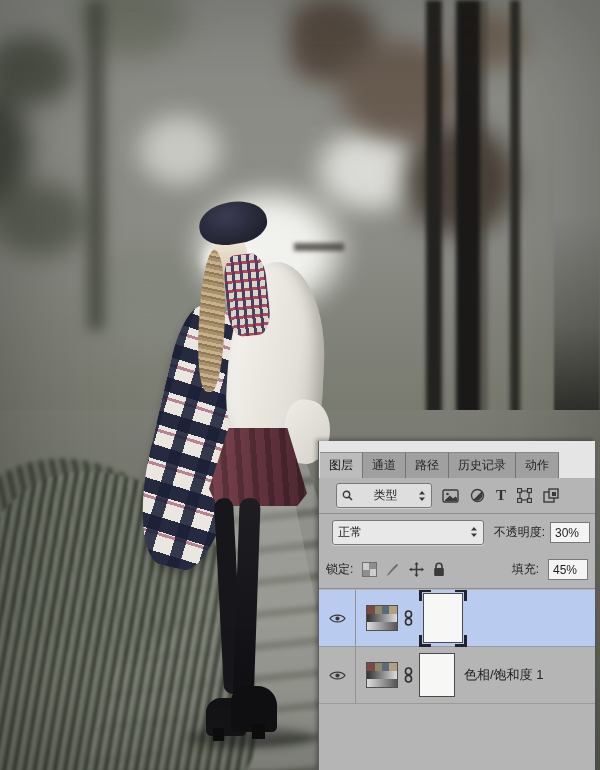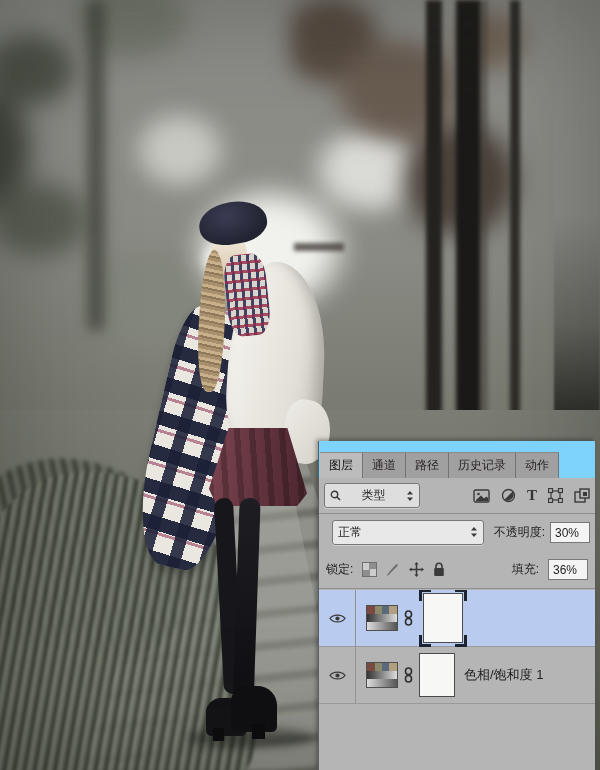--- a/index.html
+++ b/index.html
@@ -98,26 +98,26 @@
   .w-boot-back{left:206px;top:698px;width:40px;height:38px;background:#131316;
     border-radius:38% 40% 12% 14%;}
   .w-heel-back{left:213px;top:728px;width:11px;height:13px;background:#0b0b0d;}
   .w-shadow{left:186px;top:728px;width:130px;height:20px;border-radius:50%;filter:blur(5px);
     background:rgba(22,24,20,.5);}
 
   
   #panel{position:absolute;left:318px;top:441px;width:276px;height:329px;
     background:#b5b5b5;color:#1e1e1e;font-size:12px;z-index:10;
     border-left:1px solid #5e5e5e;box-shadow:-2px -2px 4px rgba(0,0,0,.3);}
-  .tabstrip{height:37px;background:#7dd3fc;display:flex;align-items:flex-end;padding-left:1px;}
+  .tabstrip{height:37px;background:#e5e5e5;display:flex;align-items:flex-end;padding-left:1px;}
   .tab{height:25px;line-height:25px;padding:0 9px;background:#a0a0a0;color:#2b2424;
     border-right:1px solid #747474;border-top:1px solid #8b8b8b;white-space:nowrap;font-size:12px;}
   .tab.active{background:#bcbcbc;color:#141414;}
   .row{display:flex;align-items:center;}
-  .filter-row{height:35px;padding:0 5px;gap:8px;border-bottom:1px solid #8d8d8d;justify-content:space-between;}
+  .filter-row{height:35px;padding:0 17px;gap:8px;border-bottom:1px solid #8d8d8d;}
   .combo{display:flex;align-items:center;background:#dedede;border:1px solid #787878;
     border-radius:3px;height:23px;padding:0 5px;gap:5px;box-shadow:0 1px 0 rgba(255,255,255,.35);}
   .kind-combo{width:84px;justify-content:space-between;}
   .blend-combo{width:142px;justify-content:space-between;background:#e8e8e8;}
   .filter-icons{display:flex;align-items:center;gap:11px;margin-left:2px;}
   .blend-row{height:36px;padding:0 5px;gap:5px;margin-left:8px;}
   .lock-row{height:38px;padding:0 7px;gap:9px;border-bottom:1px solid #8d8d8d;}
   .lbl{white-space:nowrap;}
   .field{background:#f4f4f4;border:1px solid #787878;height:21px;line-height:21px;
     padding:0 4px;min-width:40px;box-sizing:border-box;}
@@ -282,21 +282,21 @@
           </svg>
       </span>
       <span>
         <svg width="12" height="15" viewBox="0 0 12 15">
             <path d="M3 6V4.2a3 3 0 0 1 6 0V6" fill="none" stroke="#3a3a3a" stroke-width="1.6"></path>
             <rect x="1.2" y="6" width="9.6" height="8" rx="1" fill="#3a3a3a"></rect>
           </svg>
       </span>
       <span class="spacer"></span>
       <span class="lbl">填充:</span>
-      <span class="field">36%</span>
+      <span class="field">45%</span>
     </div>
 
     <div class="layers-list">
 
 
       <div class="layer-row selected" style="height:56px">
         <div class="eye-cell">
           <svg width="17" height="11" viewBox="0 0 17 11">
               <path d="M1 5.5C4 1 13 1 16 5.5 13 10 4 10 1 5.5Z" fill="none" stroke="#3a3a3a" stroke-width="1.3"></path>
               <circle cx="8.5" cy="5.5" r="2.1" fill="#3a3a3a"></circle>

